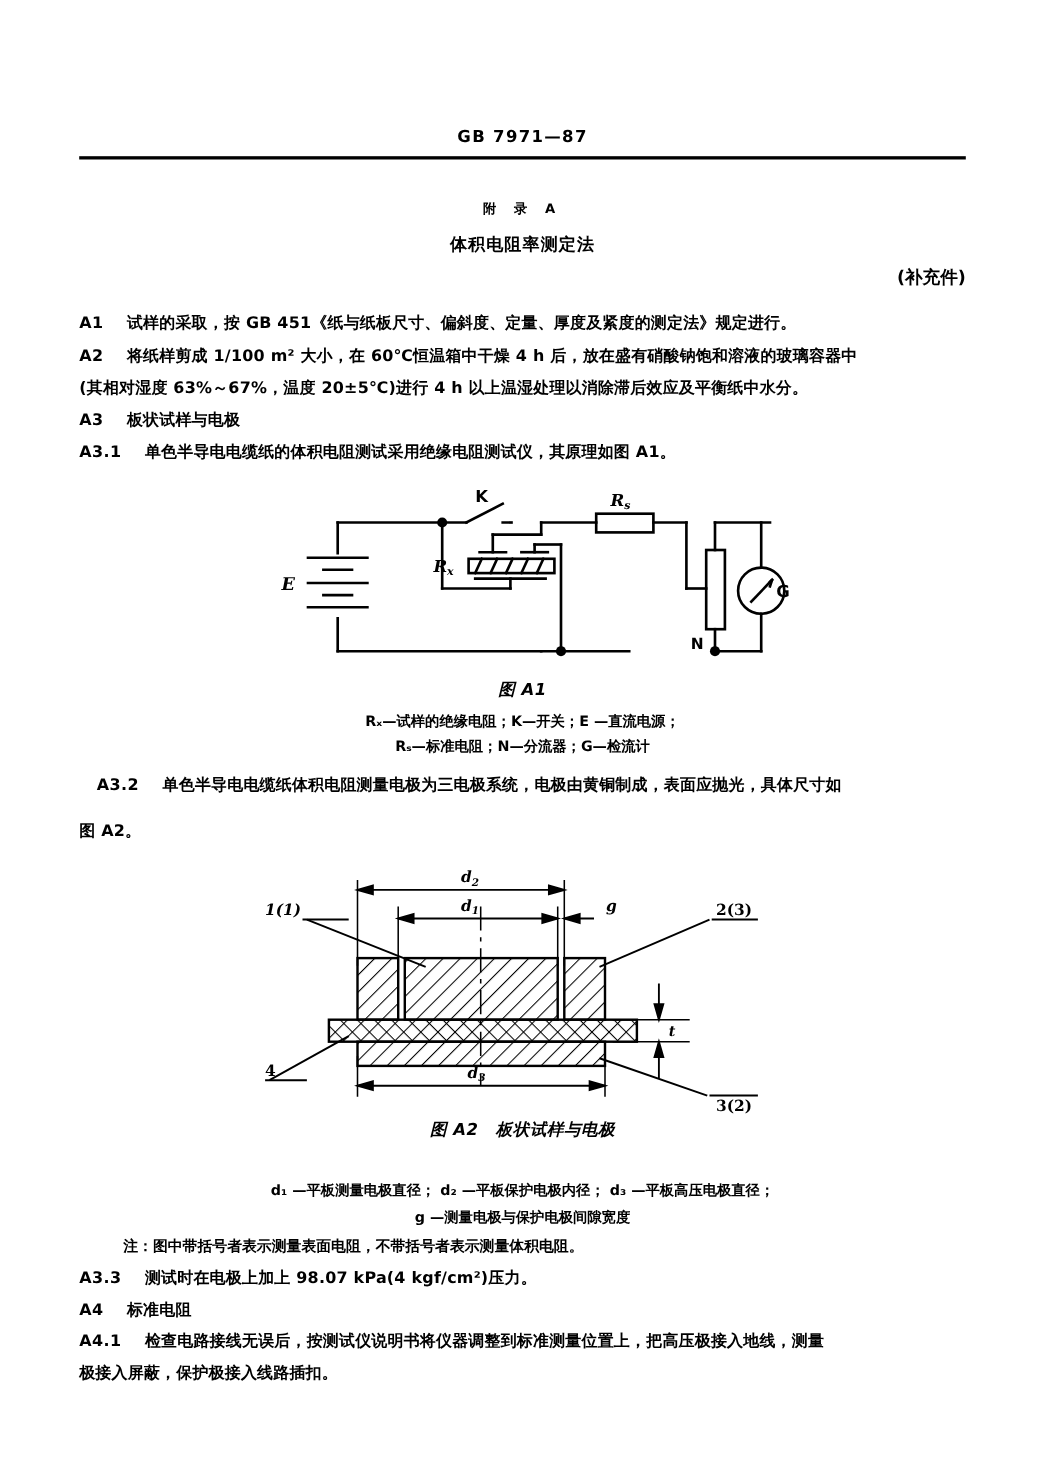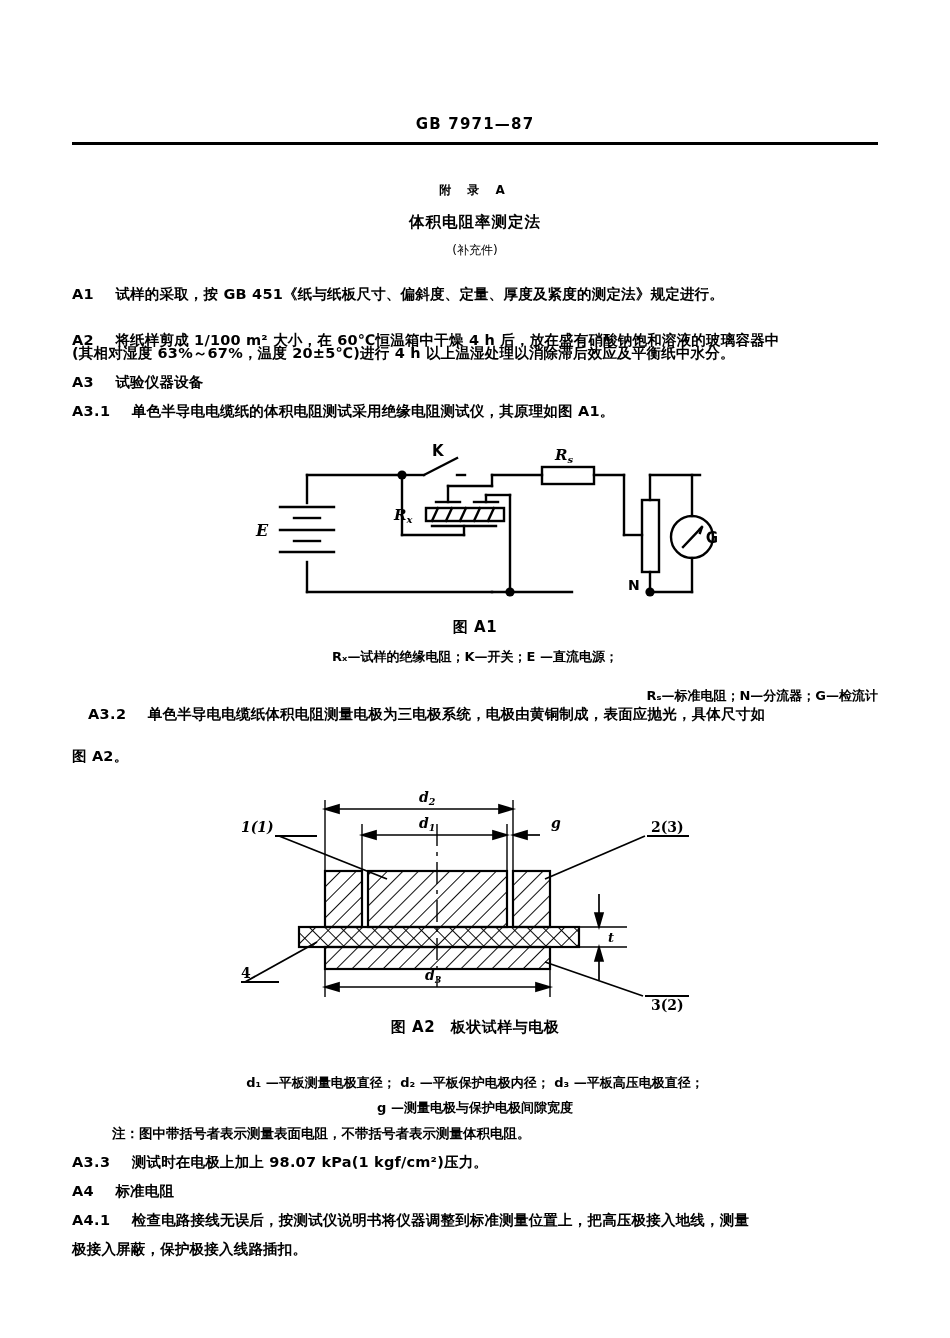--- a/index.html
+++ b/index.html
@@ -66,22 +66,23 @@
     text-align: center;
     font-weight: bold;
     font-size: 15.5px;
     letter-spacing: 1px;
   }
   .doc-subtitle {
     position: absolute;
     top: 242px;
     left: 0;
     width: 806px;
-    text-align: center;
-    font-size: 12px;
+    text-align: right;
+    font-size: 16px;
+    font-weight: bold;
   }
 
   
   .para {
     position: absolute;
     font-size: 14.5px;
     line-height: 29px;
     font-weight: bold;
     letter-spacing: 0.2px;
     text-align: justify;
@@ -99,20 +100,21 @@
 
   
   .fig-title {
     position: absolute;
     width: 806px;
     left: 0;
     text-align: center;
     font-size: 15px;
     font-weight: bold;
     letter-spacing: 0.5px;
+    font-style: italic;
   }
   .fig-legend {
     position: absolute;
     width: 806px;
     left: 0;
     text-align: center;
     font-size: 13px;
     font-weight: bold;
     line-height: 23px;
   }
@@ -133,31 +135,31 @@
 
     <div class="appendix-title">附 录 A</div>
     <div class="doc-title">体积电阻率测定法</div>
     <div class="doc-subtitle">(补充件)</div>
 
     <div class="para" style="top:280px; left:0; width:806px;">
       <span class="num">A1</span>
       <span style="display:inline-block;width:16px"></span><span>试样的采取，按 GB 451《纸与纸板尺寸、偏斜度、定量、厚度及紧度的测定法》规定进行。</span>
     </div>
 
-    <div class="para" style="top:310px; left:0; width:806px;margin-top:16px;">
+    <div class="para" style="top:310px; left:0; width:806px;">
       <span class="num">A2</span>
       <span style="display:inline-block;width:16px"></span><span>将纸样剪成 1/100 m² 大小，在 60℃恒温箱中干燥 4 h 后，放在盛有硝酸钠饱和溶液的玻璃容器中</span>
     </div>
     <div class="para" style="top:339px; left:0; width:806px;">
       <span>(其相对湿度 63%～67%，温度 20±5℃)进行 4 h 以上温湿处理以消除滞后效应及平衡纸中水分。</span>
     </div>
 
     <div class="para" style="top:368px; left:0; width:806px;">
       <span class="num">A3</span>
-      <span style="display:inline-block;width:16px"></span><span>试验仪器设备</span>
+      <span style="display:inline-block;width:16px"></span><span>板状试样与电极</span>
     </div>
 
     <div class="para" style="top:397px; left:0; width:806px;">
       <span class="num">A3.1</span>
       <span style="display:inline-block;width:16px"></span><span>单色半导电电缆纸的体积电阻测试采用绝缘电阻测试仪，其原理如图 A1。</span>
     </div>
 
     <div class="fig" style="top:440px; left:180px;">
       <svg width="470" height="180" viewBox="0 0 470 180">
         <g stroke="#000" stroke-width="2.4" fill="none" stroke-linecap="square">
@@ -237,21 +239,21 @@
         <text x="303" y="20" font-family="DejaVu Serif, serif" font-size="15" font-weight="bold" font-style="italic">R<tspan font-size="10" dy="3">s</tspan></text>
         <text x="142" y="80" font-family="DejaVu Serif, serif" font-size="15" font-weight="bold" font-style="italic">R<tspan font-size="10" dy="3">x</tspan></text>
         <text x="4" y="96" font-family="DejaVu Serif, serif" font-size="16" font-weight="bold" font-style="italic">E</text>
         <text x="376" y="150" font-family="DejaVu Sans, sans-serif" font-size="14" font-weight="bold">N</text>
         <text x="466" y="103" font-family="DejaVu Sans, sans-serif" font-size="15" font-weight="bold" text-anchor="end">G</text>
       </svg>
     </div>
 
     <div class="fig-title" style="top:618px;">图 A1</div>
     <div class="fig-legend" style="top:645px;">Rₓ—试样的绝缘电阻；K—开关；E —直流电源；</div>
-    <div class="fig-legend" style="top:684px;text-align:right;">Rₛ—标准电阻；N—分流器；G—检流计</div>
+    <div class="fig-legend" style="top:668px;">Rₛ—标准电阻；N—分流器；G—检流计</div>
 
     <div class="para" style="top:700px; left:16px; width:806px;">
       <span class="num">A3.2</span>
       <span style="display:inline-block;width:16px"></span><span>单色半导电电缆纸体积电阻测量电极为三电极系统，电极由黄铜制成，表面应抛光，具体尺寸如</span>
     </div>
     <div class="para" style="top:729px; left:0; width:806px;margin-top:13px;">
       <span>图 A2。</span>
     </div>
 
     <div class="fig" style="top:782px; left:155px;">
@@ -348,21 +350,21 @@
     </div>
 
     <div class="fig-title" style="top:1018px;">图 A2　板状试样与电极</div>
     <div class="fig-legend" style="top:1071px;">d₁ —平板测量电极直径； d₂ —平板保护电极内径； d₃ —平板高压电极直径；</div>
     <div class="fig-legend" style="top:1096px;">g —测量电极与保护电极间隙宽度</div>
 
     <div class="note" style="top:1120px; left:40px;">注：图中带括号者表示测量表面电阻，不带括号者表示测量体积电阻。</div>
 
     <div class="para" style="top:1148px; left:0; width:806px;">
       <span class="num">A3.3</span>
-      <span style="display:inline-block;width:16px"></span><span>测试时在电极上加上 98.07 kPa(1 kgf/cm²)压力。</span>
+      <span style="display:inline-block;width:16px"></span><span>测试时在电极上加上 98.07 kPa(4 kgf/cm²)压力。</span>
     </div>
 
     <div class="para" style="top:1177px; left:0; width:806px;">
       <span class="num">A4</span>
       <span style="display:inline-block;width:16px"></span><span>标准电阻</span>
     </div>
 
     <div class="para" style="top:1206px; left:0; width:806px;">
       <span class="num">A4.1</span>
       <span style="display:inline-block;width:16px"></span><span>检查电路接线无误后，按测试仪说明书将仪器调整到标准测量位置上，把高压极接入地线，测量</span>

